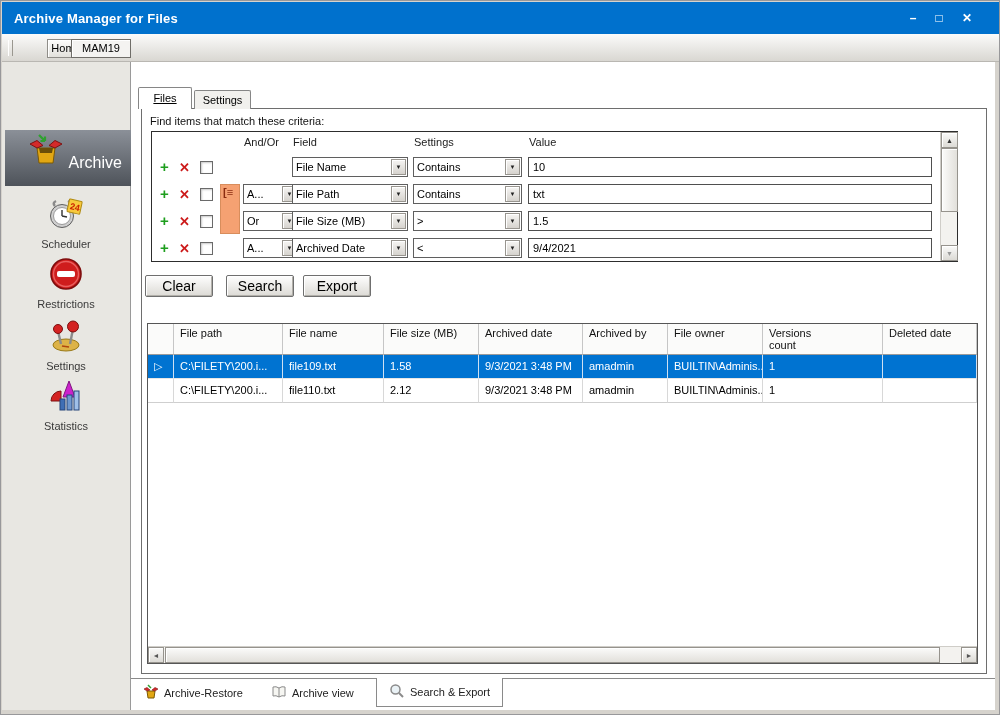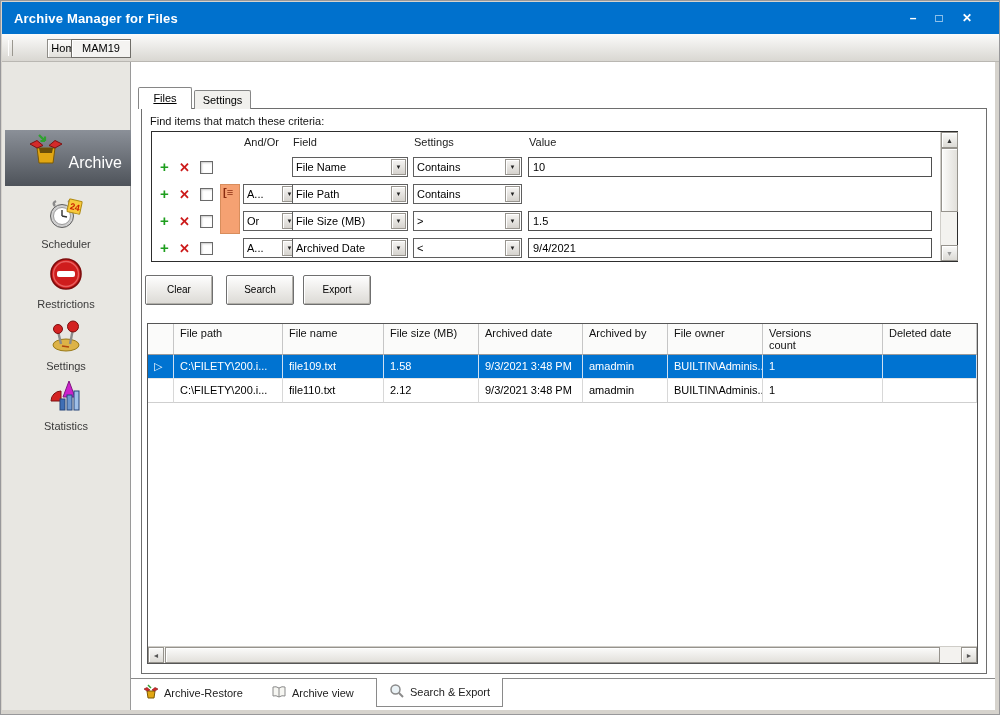--- a/index.html
+++ b/index.html
@@ -55,21 +55,21 @@
   .val-input { position:absolute; left:376px; top:3px; width:404px; height:20px; border:1px solid #4f4f4f; font-size:11px; padding:0 4px; font-family:"Liberation Sans",sans-serif; }
   .group-bracket { position:absolute; left:68px; top:52px; width:20px; height:50px; background:#f5a172; border:1px solid #d88d5c; font-size:11px; font-weight:bold; color:#8a2c10; padding:1px 0 0 2px; }
 
   
   .crit-sb { position:absolute; right:0; top:0; width:17px; height:129px; background:#f3f2ef; border-left:1px solid #cfcdc8; }
   .sb-btn { position:absolute; left:0; width:17px; height:16px; background:linear-gradient(#fafaf9,#dcdad5); border:1px solid #96938d; box-shadow:inset 1px 1px 0 #fff; font-size:7px; color:#333; text-align:center; line-height:15px; }
   .sb-up { top:0; } .sb-down { bottom:0; color:#999; }
   .sb-thumb-v { position:absolute; left:0; top:16px; width:17px; height:64px; background:linear-gradient(90deg,#fbfbfa,#e2e0db); border:1px solid #96938d; box-shadow:inset 1px 1px 0 #fff; }
 
   
-  .act-btn { position:absolute; top:274px; width:68px; height:30px; font-size:10px; text-align:center; line-height:20px; background:linear-gradient(#fefefe,#dcdad5); border:1px solid #6f6f6f; box-shadow:inset 1px 1px 0 #fff, inset -1px -1px 0 #b2b0aa; border-radius:2px; }
+  .act-btn { position:absolute; top:274px; width:68px; height:22px; font-size:14px; text-align:center; line-height:20px; background:linear-gradient(#fefefe,#dcdad5); border:1px solid #6f6f6f; box-shadow:inset 1px 1px 0 #fff, inset -1px -1px 0 #b2b0aa; border-radius:2px; }
   .b-clear { left:144px; } .b-search { left:225px; } .b-export { left:302px; }
 
   
   .rtable { position:absolute; left:146px; top:322px; width:831px; height:341px; border:1px solid #565656; background:#fff; }
   .tgrid { display:grid; grid-template-columns:26px 109px 101px 95px 104px 85px 95px 120px 94px; }
   .thead { position:absolute; left:0; top:0; width:829px; }
   .thead .cell { height:31px; background:#fbfbfa; border-right:1px solid #c6c6c6; border-bottom:1px solid #9a9a9a; font-size:11px; color:#111; padding:3px 0 0 6px; line-height:12px; }
   .trow { position:absolute; left:0; width:829px; }
   .trow .cell { height:24px; font-size:11px; padding:5px 0 0 6px; border-right:1px solid #d8d8d8; border-bottom:1px solid #cfcfcf; white-space:nowrap; overflow:hidden; }
   .row-sel { top:31px; }
@@ -220,20 +220,21 @@
           <span class="arr">▼</span>
         </span>
       <span class="combo c-field">
           <span class="txt">File Path</span>
           <span class="arr">▼</span>
         </span>
       <span class="combo c-oper">
           <span class="txt">Contains</span>
           <span class="arr">▼</span>
         </span>
+      <input class="val-input" value="txt" style="">
     </div>
 
     <div class="crit-row" style="top:76px;">
       <span class="crit-add">+</span>
       <span class="crit-del">✕</span>
       <span class="crit-chk"></span>
       <span class="combo c-andor">
           <span class="txt">Or</span>
           <span class="arr">▼</span>
         </span>

